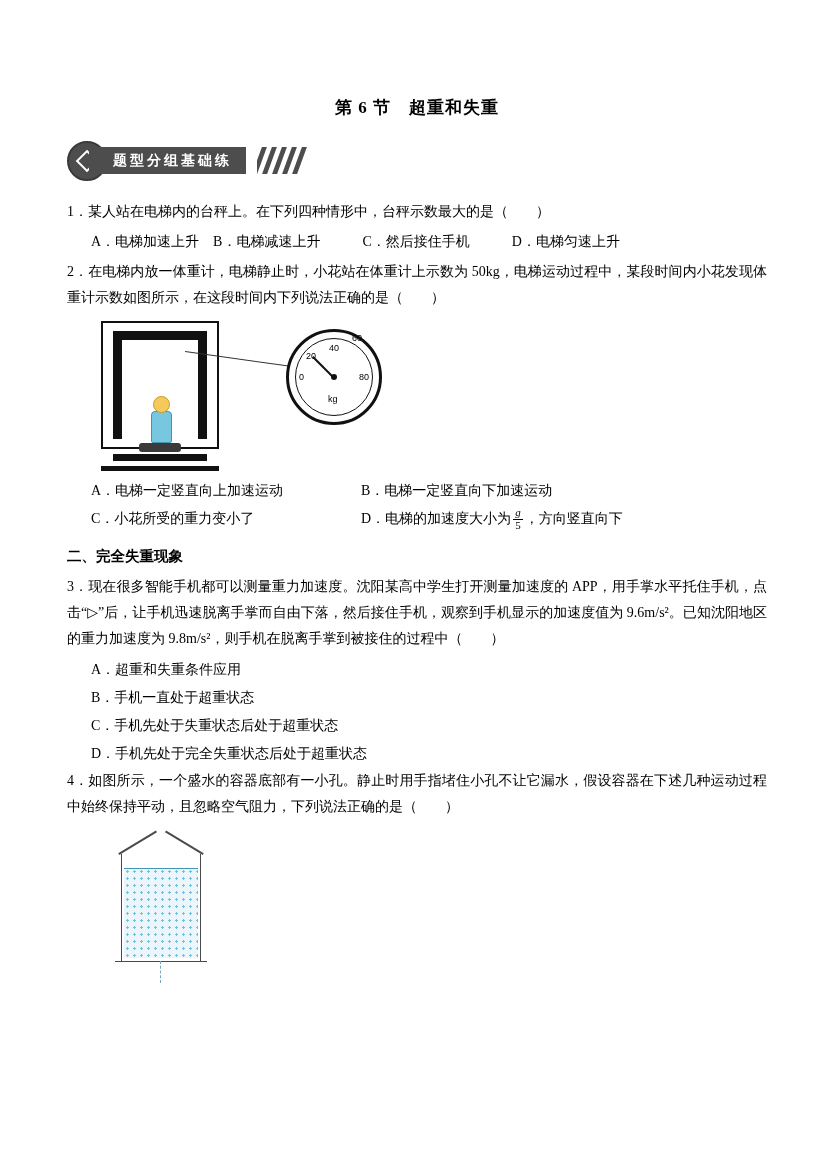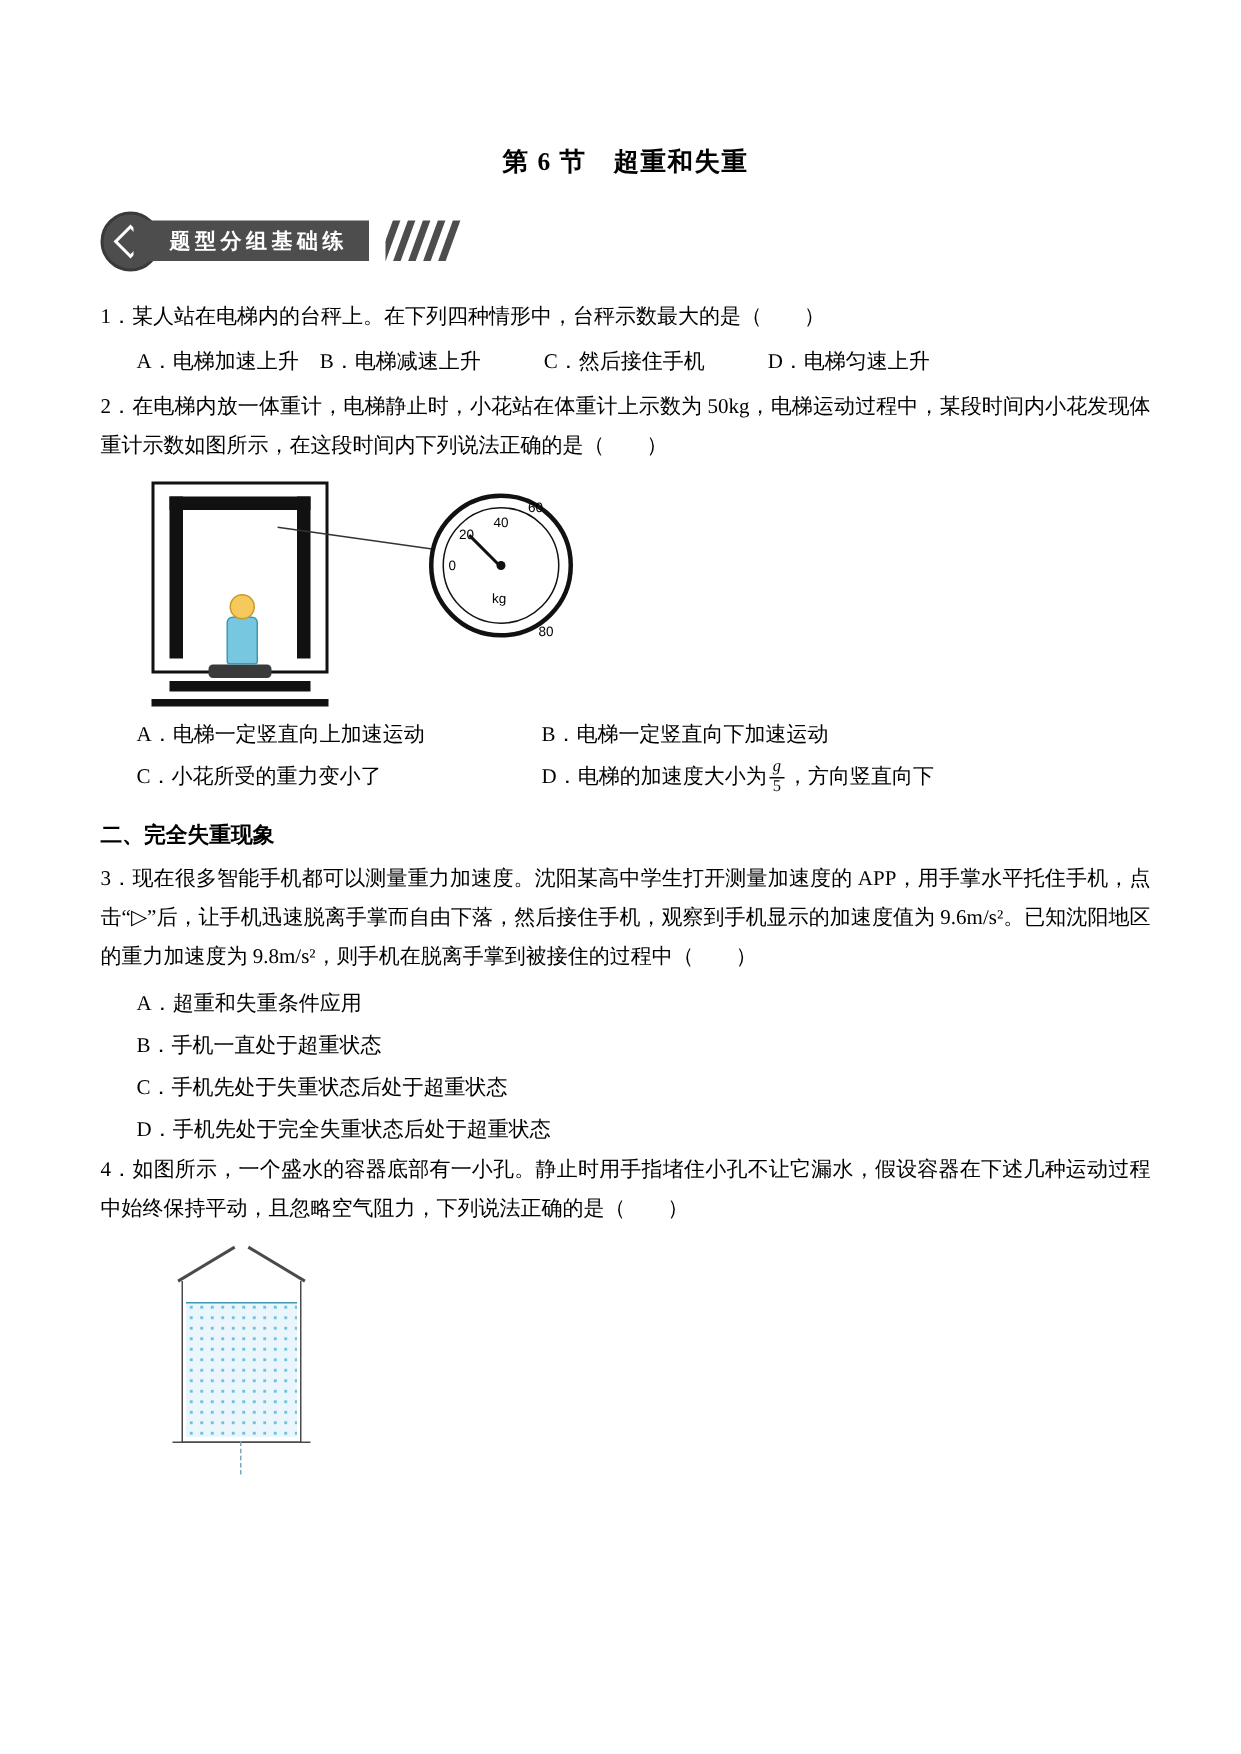--- a/index.html
+++ b/index.html
@@ -411,21 +411,21 @@
       <div class="person-body"></div>
       <div class="person-head"></div>
       <div class="leader"></div>
 
       <div class="gauge">
         <div class="gauge-inner"></div>
         <div class="tick-label" style="left:10px; top:40px;">0</div>
         <div class="tick-label" style="left:17px; top:19px;">20</div>
         <div class="tick-label" style="left:40px; top:11px;">40</div>
         <div class="tick-label" style="left:63px; top:1px;">60</div>
-        <div class="tick-label" style="left:70px; top:40px;margin-top:44px;">80</div>
+        <div class="tick-label" style="left:70px; top:40px;">80</div>
         <div class="tick-label" style="left:39px; top:62px;">kg</div>
         <div class="needle"></div>
         <div class="hub"></div>
       </div>
     </div>
 
     <div class="opts-grid">
       <div class="row">
         <div class="c1">A．电梯一定竖直向上加速运动</div>
         <div>B．电梯一定竖直向下加速运动</div>

